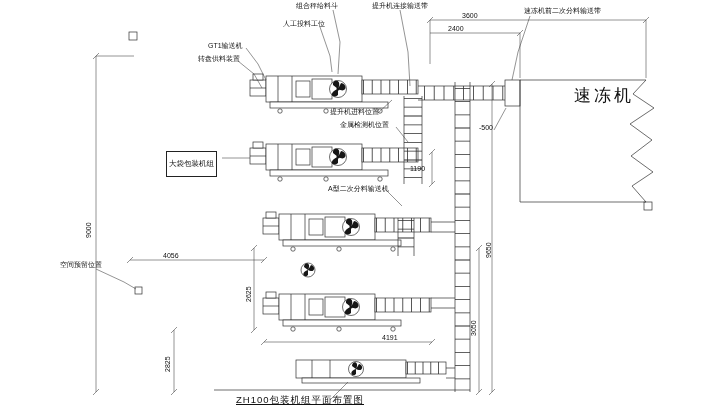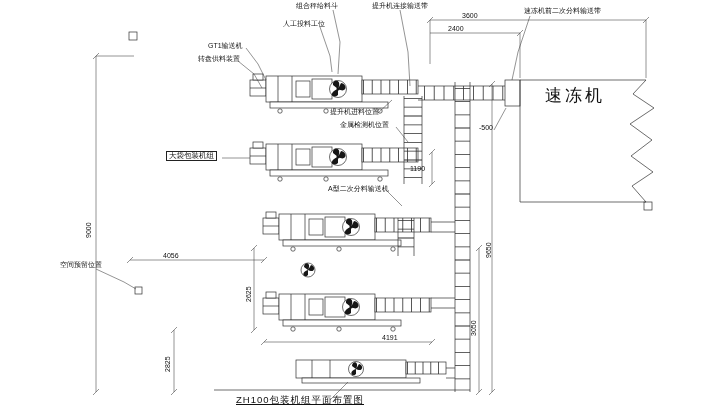--- a/index.html
+++ b/index.html
@@ -6,21 +6,21 @@
   .sheet{position:relative;width:720px;height:420px;background:#fff;overflow:hidden;
          font-family:"Liberation Sans","DejaVu Sans",sans-serif;color:#111;}
   svg{position:absolute;left:0;top:0;}
   .s{fill:#fff;stroke:#2e2e2e;stroke-width:.7;}
   .ln{fill:none;stroke:#2e2e2e;stroke-width:.7;}
   .thin{fill:none;stroke:#3a3a3a;stroke-width:.55;}
   .dim{fill:none;stroke:#3a3a3a;stroke-width:.55;}
   .fanfill{fill:#161616;stroke:none;}
   .lbl{position:absolute;font-size:7px;line-height:8px;white-space:nowrap;color:#101010;}
   .vert{transform:rotate(-90deg);transform-origin:0 0;}
-  .boxed{border:.8px solid #222;padding:0 2px;font-size:7.5px;}
+  .boxed{border:.8px solid #222;padding:8px 2px;font-size:7.5px;}
   .freezer-big{font-size:17px;letter-spacing:3px;font-weight:500;}
   .title-txt{font-size:9.5px;letter-spacing:1px;}
 </style>
 </head>
 <body>
 
 <div class="sheet">
 
   <svg width="720" height="420" viewBox="0 0 720 420">
     <defs>
@@ -186,21 +186,21 @@
   <div class="lbl" style="left:372px;top:2px;">提升机连接输送带</div>
   <div class="lbl" style="left:283px;top:20px;">人工投料工位</div>
   <div class="lbl" style="left:208px;top:42px;">GT1输送机</div>
   <div class="lbl" style="left:198px;top:55px;">转盘供料装置</div>
   <div class="lbl" style="left:330px;top:108px;">提升机进料位置</div>
   <div class="lbl" style="left:340px;top:121px;">金属检测机位置</div>
   <div class="lbl boxed" style="left:166px;top:151px;">大袋包装机组</div>
   <div class="lbl" style="left:328px;top:185px;">A型二次分料输送机</div>
   <div class="lbl" style="left:524px;top:7px;">速冻机前二次分料输送带</div>
   <div class="lbl" style="left:60px;top:261px;">空间预留位置</div>
-  <div class="lbl freezer-big" style="left:545px;top:92px;">速冻机</div>
+  <div class="lbl freezer-big" style="left:574px;top:92px;">速冻机</div>
   <div class="lbl title-txt" style="left:236px;top:396px;text-decoration:underline;">ZH100包装机组平面布置图</div>
 
   <div class="lbl vert" style="left:85px;top:238px;">9000</div>
   <div class="lbl" style="left:462px;top:12px;">3600</div>
   <div class="lbl" style="left:448px;top:25px;">2400</div>
   <div class="lbl" style="left:163px;top:252px;">4056</div>
   <div class="lbl" style="left:382px;top:334px;">4191</div>
   <div class="lbl vert" style="left:164px;top:372px;">2825</div>
   <div class="lbl vert" style="left:245px;top:302px;">2625</div>
   <div class="lbl" style="left:410px;top:165px;">1190</div>

